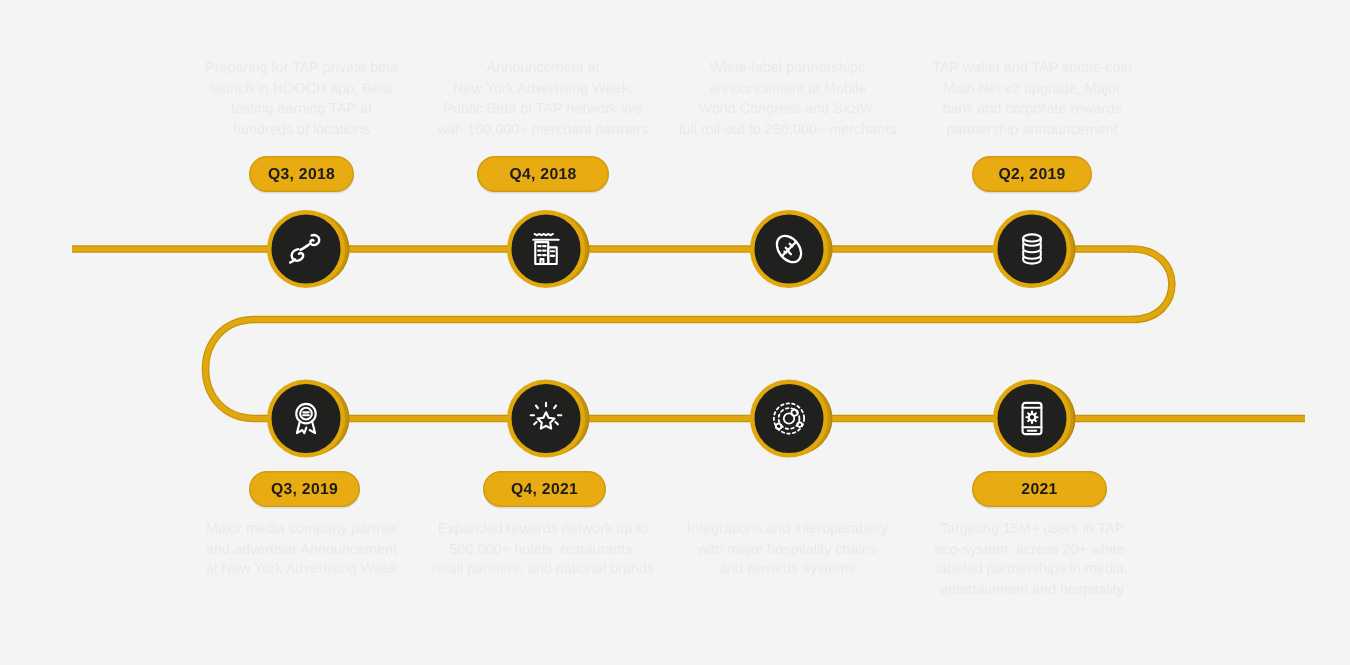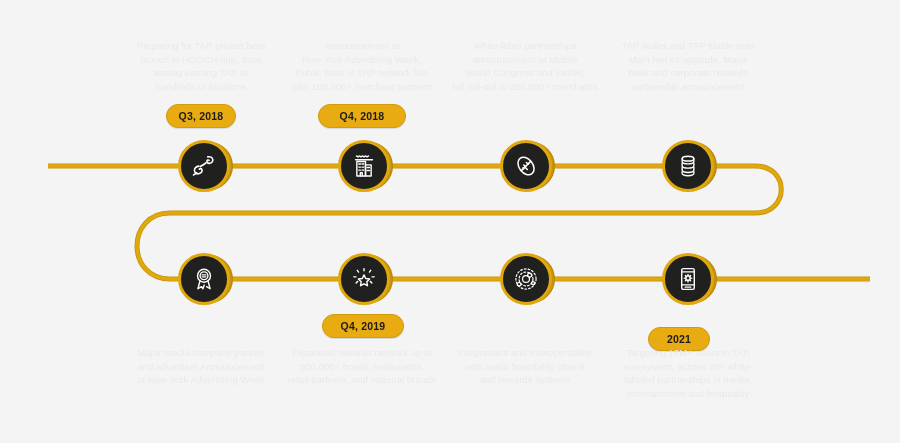--- a/index.html
+++ b/index.html
@@ -81,20 +81,21 @@
 announcement at Mobile
 World Congress and SxSW,
 full roll-out to 250,000+ merchants</div>
   <div class="caption" style="left:604px; top:39px;">TAP wallet and TAP stable-coin
 Main Net v2 upgrade, Major
 bank and corporate rewards
 partnership announcement</div>
 
   <div class="pill" style="left:166px; top:104px; width:70px;">Q3, 2018</div>
   <div class="pill" style="left:318px; top:104px; width:88px;">Q4, 2018</div>
+  <div class="pill" style="left:648px; top:104px; width:80px;">Q2, 2019</div>
 
   <div class="node" style="left:178px; top:140px;">
     <span>
       <svg viewBox="0 0 24 24" fill="none" stroke="#fff" stroke-width="1.5" stroke-linecap="round" stroke-linejoin="round">
         <path d="M15.5 3.6c2.2-.6 4.3.4 4.6 2.4.3 2-1.4 3.7-3.4 3.6-1.4-.1-2.2-1-2-2.1.2-1 1.3-1.3 1.9-.7"></path>
         <path d="M13.8 9.2c-1.6 1.3-3.4 2.3-5.2 3.3"></path>
         <path d="M7.2 12.1c-2.4.3-4.2 2.1-4 4.3.2 2.1 2.3 3.3 4.5 2.6 2-.6 3-2.5 2.3-3.8-.5-1-1.7-1-2.3-.2"></path>
         <path d="M5.2 18.4c-.9.9-1.8 1.5-2.9 1.9"></path>
       </svg>
     </span>
@@ -176,22 +177,23 @@
       <svg viewBox="0 0 24 24" fill="none" stroke="#fff" stroke-width="1.3" stroke-linecap="round" stroke-linejoin="round">
         <rect x="6.2" y="2.4" width="11.6" height="19.2" rx="1.6"></rect>
         <path d="M6.2 5.4h11.6M6.2 17.4h11.6"></path>
         <path d="M9.4 19.5h5.2"></path>
         <circle cx="12" cy="11.2" r="2"></circle>
         <path d="M12 7.7v1.1M12 13.6v1.1M8.6 11.2h1.2M14.2 11.2h1.2M9.6 8.8l.9.9M14.4 8.8l-.9.9M9.6 13.6l.9-.9M14.4 13.6l-.9-.9"></path>
       </svg>
     </span>
   </div>
 
-  <div class="pill" style="left:322px; top:314px; width:82px;">Q4, 2019</div>
-  <div class="pill" style="left:648px; top:327px; width:62px;">2021</div>
+  <div class="pill" style="left:166px; top:314px; width:74px;">Q3, 2019</div>
+  <div class="pill" style="left:322px; top:314px; width:82px;">Q4, 2021</div>
+  <div class="pill" style="left:648px; top:314px; width:90px;">2021</div>
 
   <div class="caption" style="left:117px; top:346px;">Major media company partner
 and advertiser Announcement
 at New York Advertising Week</div>
   <div class="caption" style="left:278px; top:346px;">Expanded rewards network up to
 500,000+ hotels, restaurants,
 retail partners, and national brands</div>
   <div class="caption" style="left:441px; top:346px;">Integrations and interoperability
 with major hospitality chains
 and rewards systems</div>

